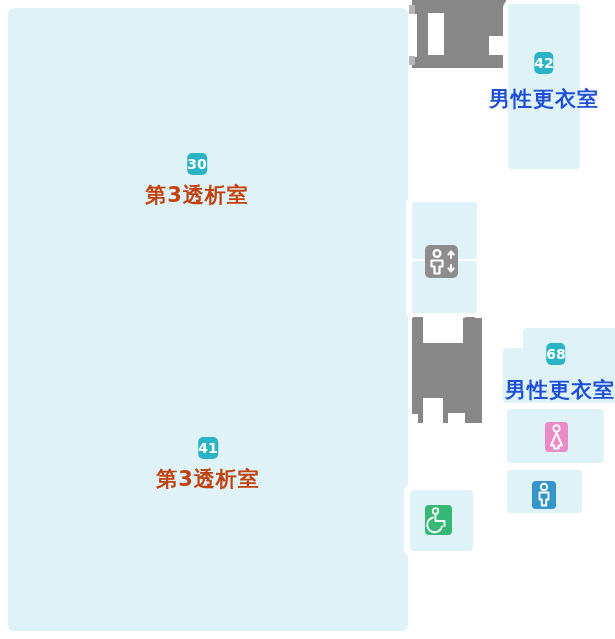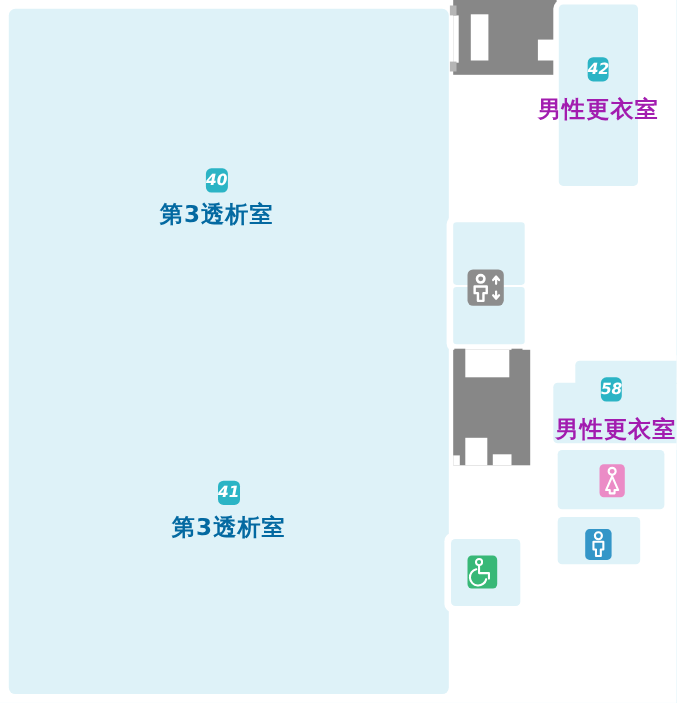--- a/index.html
+++ b/index.html
@@ -12,30 +12,30 @@
   .holder{position:absolute;background:#ffffff;border-radius:8px;}
   .grayshape{position:absolute;background:#878787;}
   .notch{position:absolute;background:#ffffff;}
   .tab-light{position:absolute;background:#b5b5b5;}
   .tab-gray{position:absolute;background:#878787;}
 
   .label-group{position:absolute;transform:translateX(-50%);text-align:center;white-space:nowrap;}
   .badge{
     display:inline-block;min-width:15px;height:22px;line-height:22px;
     padding:0 0;border-radius:5px;background:#2bb4c5;color:#ffffff;
-    font-size:14px;font-weight:bold;text-align:center;font-style:italic;
+    font-size:14px;font-weight:bold;text-align:center;
   }
   .room-label{
-    margin-top:6px;font-size:21px;font-weight:bold;color:#0369a1;
+    margin-top:6px;font-size:21px;font-weight:bold;color:#c2410c;
     letter-spacing:1px;white-space:nowrap;
   }
   .floating-badge{position:absolute;transform:translateX(-50%);}
   .floating-label{
     position:absolute;transform:translateX(-50%);
-    font-size:21px;font-weight:bold;color:#a21caf;letter-spacing:1px;white-space:nowrap;
+    font-size:21px;font-weight:bold;color:#1d4ed8;letter-spacing:1px;white-space:nowrap;
   }
 
   .icon-tile{position:absolute;border-radius:5px;display:flex;align-items:center;justify-content:center;}
   .icon-tile svg{display:block;}
 
   
   #room-dialysis{left:8px;top:8px;width:400px;height:623px;}
   #dialysis-upper-group{left:197px;top:153px;}
   #dialysis-lower-group{left:208px;top:437px;}
 
@@ -90,21 +90,21 @@
   #room-mens-toilet-holder{left:502px;top:466px;width:85px;height:51px;}
   #room-mens-toilet{left:507px;top:470px;width:75px;height:43px;border-radius:4px;}
   #mens-toilet-icon{left:532px;top:481px;width:24px;height:28px;background:#3496c8;border-radius:4px;}
 </style>
 </head>
 <body>
 
 <div class="room" id="room-dialysis"></div>
 
 <div class="label-group" id="dialysis-upper-group">
-  <span class="badge">40</span>
+  <span class="badge">30</span>
   <div class="room-label">第3透析室</div>
 </div>
 
 <div class="label-group" id="dialysis-lower-group">
   <span class="badge">41</span>
   <div class="room-label">第3透析室</div>
 </div>
 
 <div class="grayshape" id="stairs-upper">
   <i class="notch n1"></i>
@@ -147,21 +147,21 @@
     <circle cx="10.5" cy="6" r="2.8" fill="none" stroke="#ffffff" stroke-width="1.8"></circle>
     <path d="M10.5 9.5 v6.5 h9 v5" fill="none" stroke="#ffffff" stroke-width="1.9" stroke-linecap="round" stroke-linejoin="round"></path>
     <path d="M8 12.5 a7.5 7.5 0 1 0 9 9" fill="none" stroke="#ffffff" stroke-width="1.9" stroke-linecap="round"></path>
   </svg>
 </div>
 
 <div class="holder" id="womens-locker-holder-top"></div>
 <div class="holder" id="womens-locker-holder-main"></div>
 <div class="room" id="room-womens-locker-top"></div>
 <div class="room" id="room-womens-locker-main"></div>
-<span class="badge floating-badge" id="womens-locker-badge">58</span>
+<span class="badge floating-badge" id="womens-locker-badge">68</span>
 <div class="floating-label" id="womens-locker-label">男性更衣室</div>
 
 <div class="holder" id="room-womens-toilet-holder"></div>
 <div class="room" id="room-womens-toilet"></div>
 <div class="icon-tile" id="womens-toilet-icon">
   <svg width="23" height="30" viewBox="0 0 23 30">
     <circle cx="11.5" cy="6.5" r="3.2" fill="none" stroke="#ffffff" stroke-width="1.9"></circle>
     <path d="M11.5 11 L6 23.5 h3.3 v3 h4.4 v-3 H17 Z" fill="none" stroke="#ffffff" stroke-width="1.9" stroke-linejoin="round"></path>
   </svg>
 </div>

